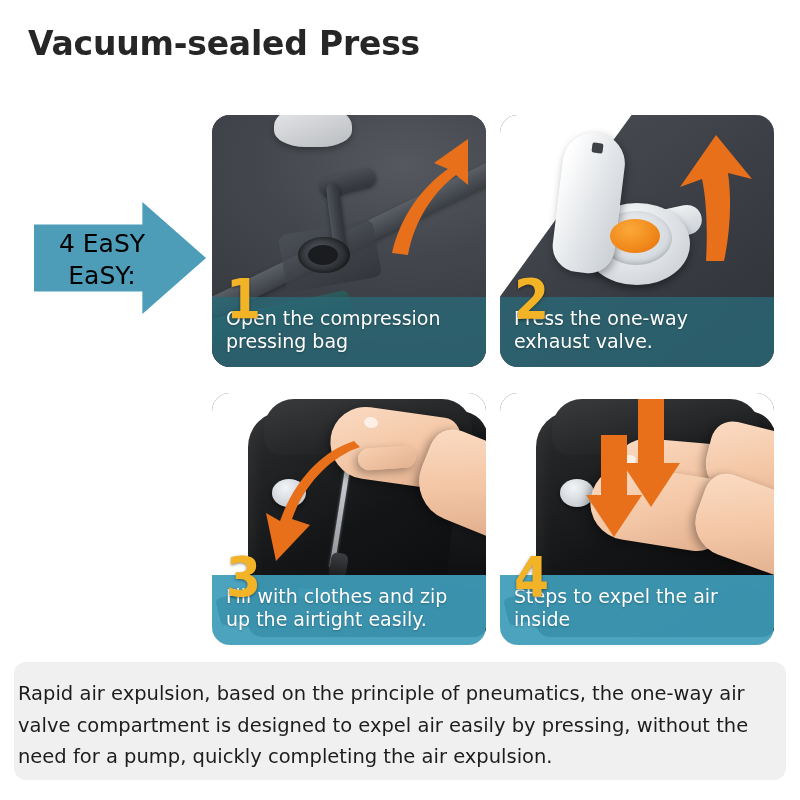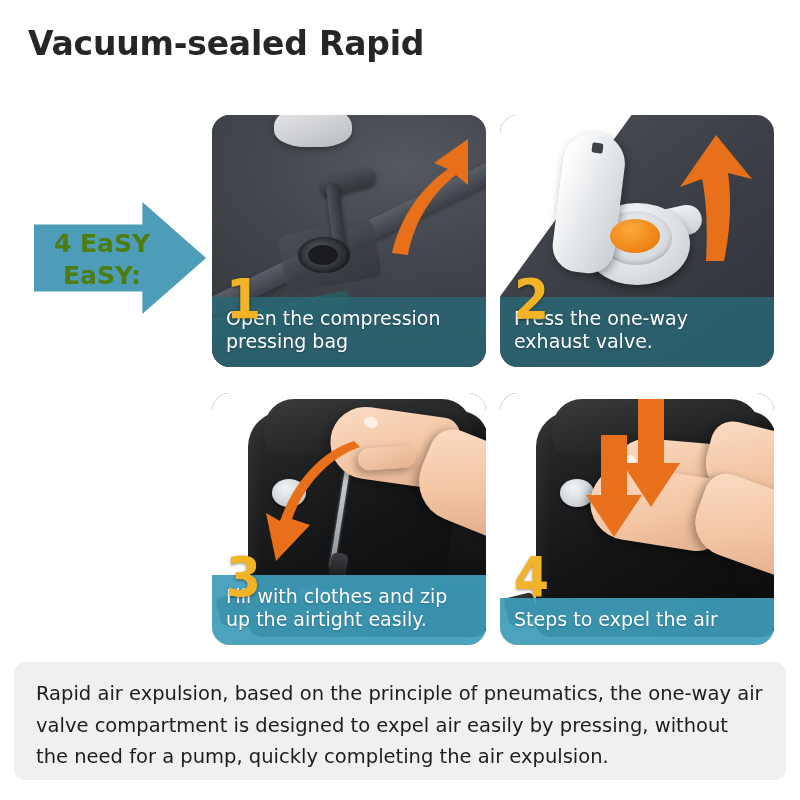--- a/index.html
+++ b/index.html
@@ -39,23 +39,23 @@
     position: absolute;
     inset: 0;
     background: #4d9cb8;
     clip-path: polygon(0% 20%, 63% 20%, 63% 0%, 100% 50%, 63% 100%, 63% 80%, 0% 80%);
   }
   #steps-badge .badge-text {
     position: absolute;
     left: 12px;
     top: 26px;
     width: 112px;
-    color: #4d7c0f;
+    color: #000000;
     font-size: 25px;
-    font-weight: bold;
+    font-weight: normal;
     line-height: 1.26;
     text-align: center;
     z-index: 2;
   }
   #steps-badge .badge-text span { display: block; white-space: nowrap; }
 
   
   .panel {
     position: absolute;
     width: 274px;
@@ -375,34 +375,34 @@
 
   
   #description-box {
     position: absolute;
     left: 14px;
     top: 662px;
     width: 772px;
     height: 118px;
     background: #f0f0f0;
     border-radius: 12px;
-    padding: 16px 22px;
+    padding: 16px 4px;
   }
   #description-text {
     font-size: 19.5px;
     line-height: 1.62;
     color: #1d1d1d;
     font-family: "DejaVu Sans", "Liberation Sans", sans-serif;
   }
 </style>
 </head>
 <body>
 
 <div id="page-title">
-  <span class="tline">Vacuum-sealed Rapid</span>
+  <span class="tline">Vacuum-sealed Press</span>
 </div>
 
 <div id="steps-badge">
   <div class="arrow-shape"></div>
   <div class="badge-text">
     <span>4 EaSY</span>
     <span>EaSY:</span>
   </div>
 </div>
 
@@ -492,18 +492,19 @@
     <svg class="arrow-svg" style="left:120px; top:6px; width:62px; height:112px;" viewBox="0 0 62 112">
       <path d="M18 0 L44 0 L44 64 L60 64 L31 108 L2 64 L18 64 Z" fill="#e8701a"></path>
     </svg>
     <svg class="arrow-svg" style="left:84px; top:42px; width:60px; height:106px;" viewBox="0 0 60 106">
       <path d="M17 0 L43 0 L43 60 L58 60 L30 102 L2 60 L17 60 Z" fill="#e8701a"></path>
     </svg>
   </div>
   <div class="step-num">4</div>
   <div class="caption light">
     <span>Steps to expel the air</span>
+    <span>inside</span>
   </div>
 </div>
 
 <div id="description-box">
   <div id="description-text">Rapid air expulsion, based on the principle of pneumatics, the one-way air valve compartment is designed to expel air easily by pressing, without the need for a pump, quickly completing the air expulsion.</div>
 </div>
 
 </body></html>

